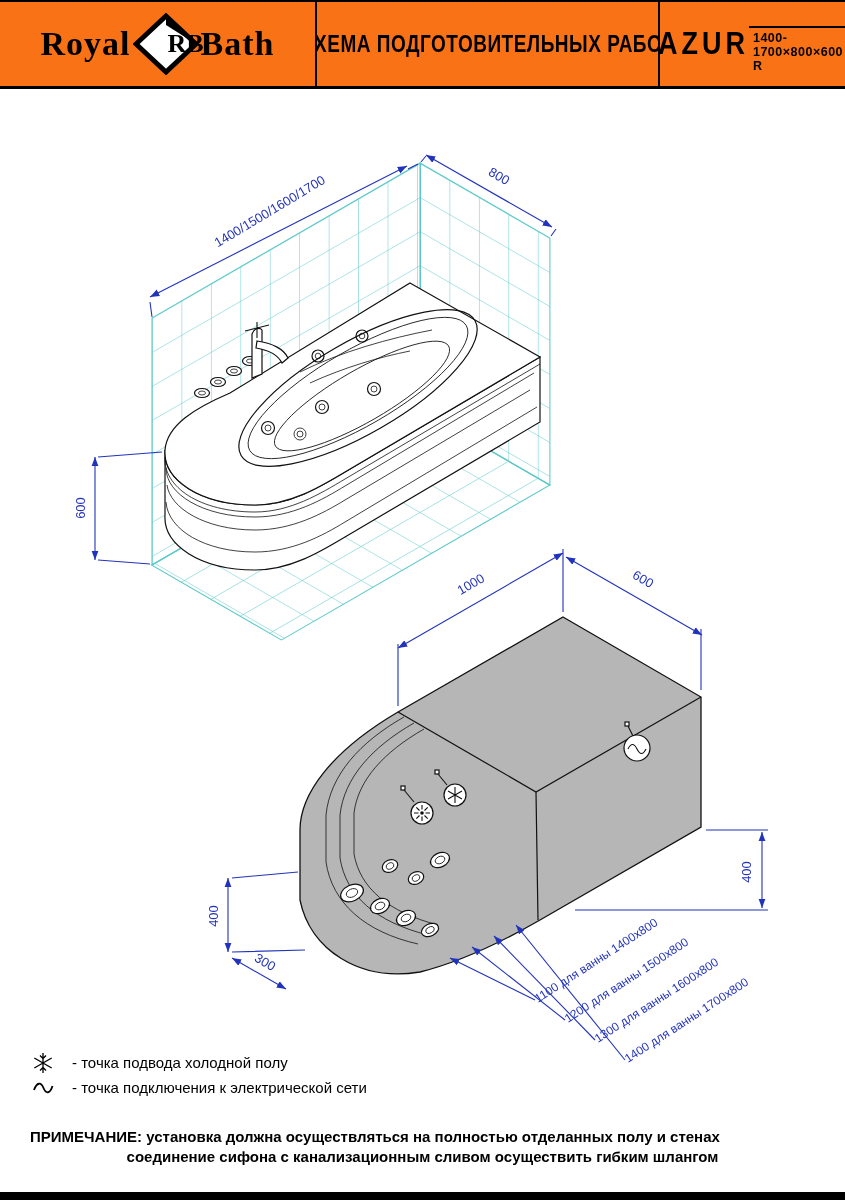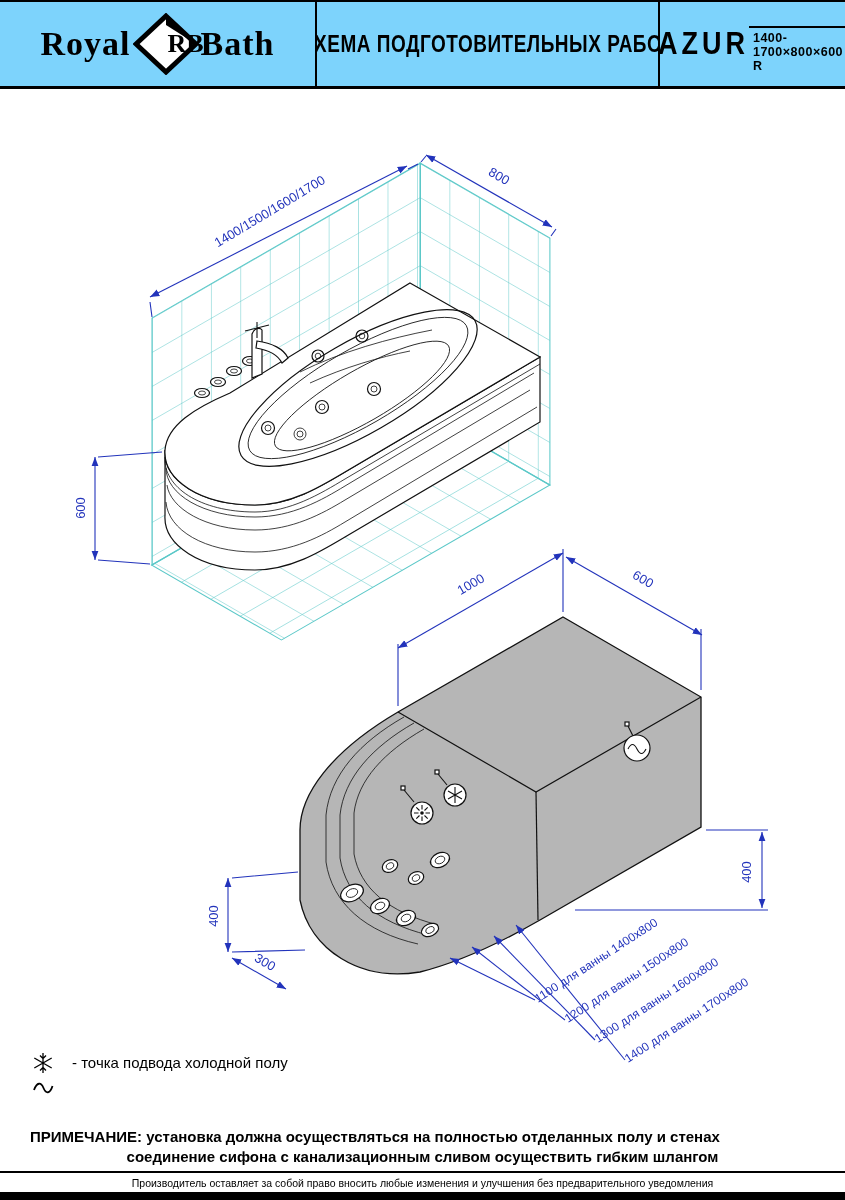--- a/index.html
+++ b/index.html
@@ -1,20 +1,20 @@
 <!DOCTYPE html>
 <html><head>
 <meta charset="utf-8">
 <style>
   html,body{margin:0;padding:0;background:#fff;}
   .page{position:relative;width:845px;height:1200px;background:#fff;overflow:hidden;
         font-family:"Liberation Sans",sans-serif;color:#000;}
   
   .hdr{position:absolute;top:0;left:0;right:0;height:84px;border-top:2px solid #000;
-       border-bottom:3px solid #000;display:flex;background:#7dd3fc;}
+       border-bottom:3px solid #000;display:flex;background:#f97316;}
   .hdr-left{width:315px;display:flex;align-items:center;justify-content:center;gap:2px;}
   .brand-word{font-family:"Liberation Serif",serif;font-weight:bold;font-size:34px;letter-spacing:1px;}
   .diamond{position:relative;width:66px;height:62px;display:flex;align-items:center;justify-content:center;}
   .diamond svg{position:absolute;left:0;top:0;}
   .diamond-text{position:relative;font-family:Liberation Serif, serif;font-weight:bold;font-size:26px;margin-left:40px;}
   .hdr-mid{flex:1;border-left:2px solid #000;border-right:2px solid #000;display:flex;
            align-items:center;justify-content:center;overflow:hidden;}
   .hdr-title{font-weight:bold;font-size:19px;letter-spacing:.5px;transform:scale(1,1.3);white-space:nowrap;}
   .hdr-right{width:185px;display:flex;flex-direction:row;align-items:center;justify-content:center;}
   .model-name{font-weight:bold;font-size:27px;letter-spacing:4px;transform:scaleY(1.15);}
@@ -269,27 +269,27 @@
         </svg>
       </span>
       <span class="legend-text">- точка подвода холодной полу</span>
     </div>
     <div class="legend-row">
       <span class="legend-icon">
         <svg width="22" height="22" viewBox="0 0 22 22">
           <path d="M2 13 C5 5 9 5 11.5 11 C14 17 18 17 20.5 9" stroke="#000" stroke-width="1.8" fill="none"></path>
         </svg>
       </span>
+      <span class="legend-text">- точка подключения к электрической сети</span>
     </div>
   </div>
 
   <div class="note">
     <div class="note-line1">
       <span>ПРИМЕЧАНИЕ:</span>
       <span>установка должна осуществляться на полностью отделанных полу и стенах</span>
     </div>
     <div class="note-line2">соединение сифона с канализационным сливом осуществить гибким шлангом</div>
   </div>
 
-  <div class="pfooter">Производитель оставляет за собой право вносить любые изменения и улучшения без предварительного уведомления</div>
   <div class="bottom-bar"></div>
 
 </div>
 
 </body></html>

